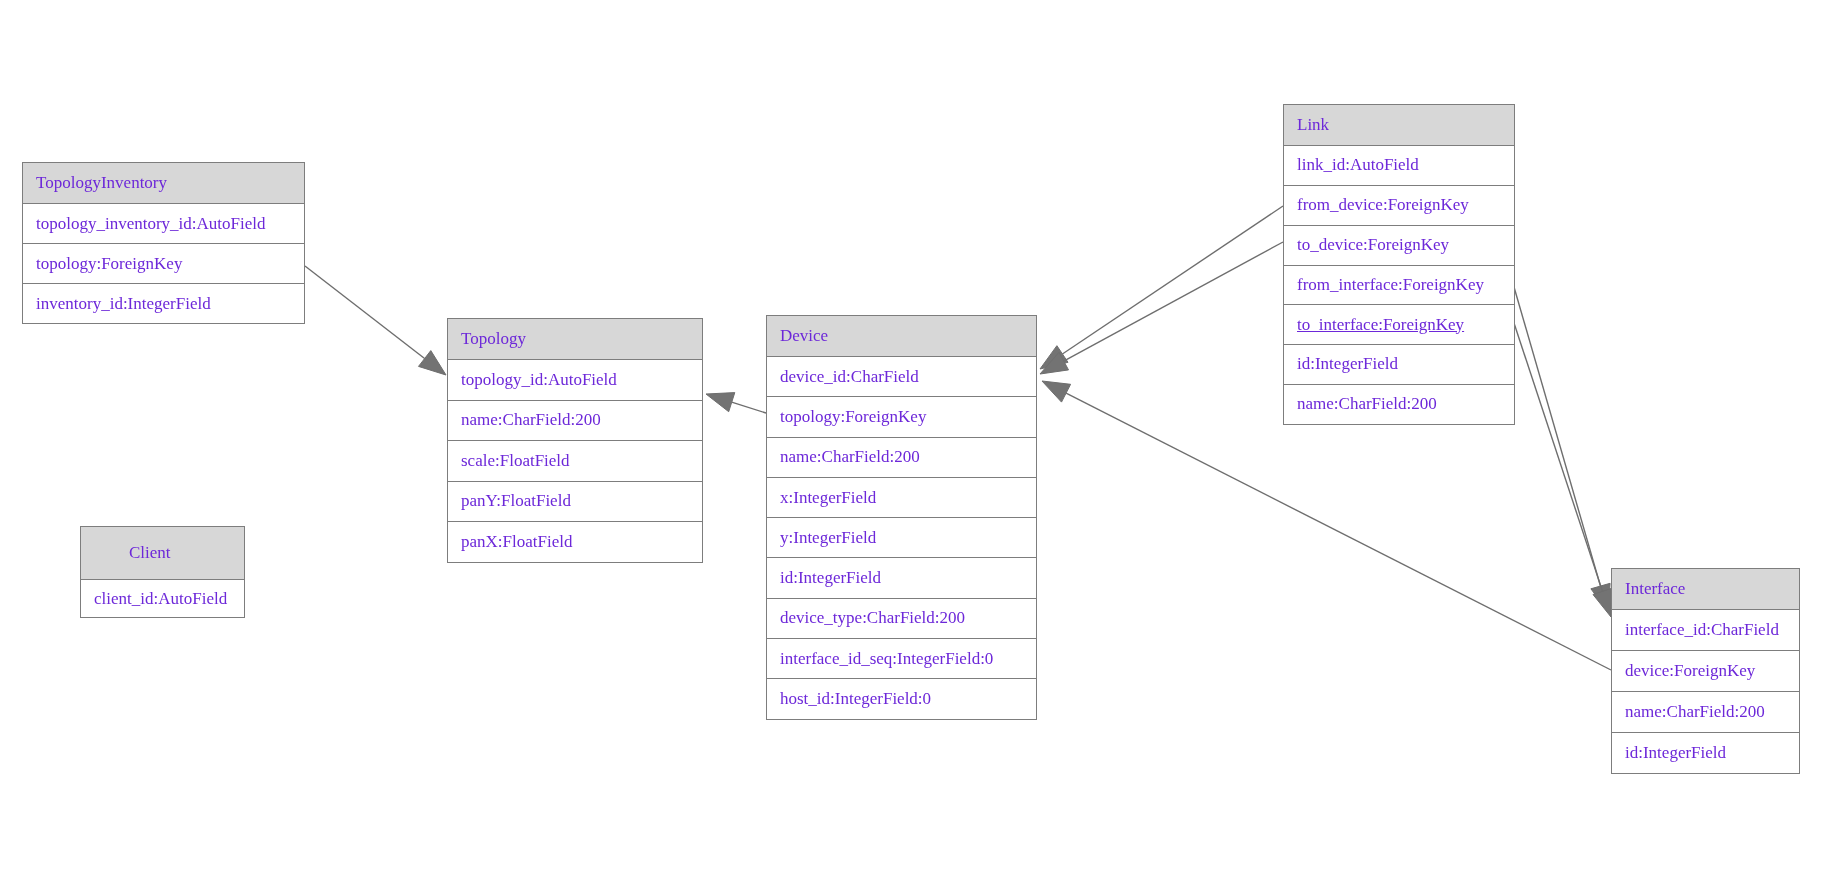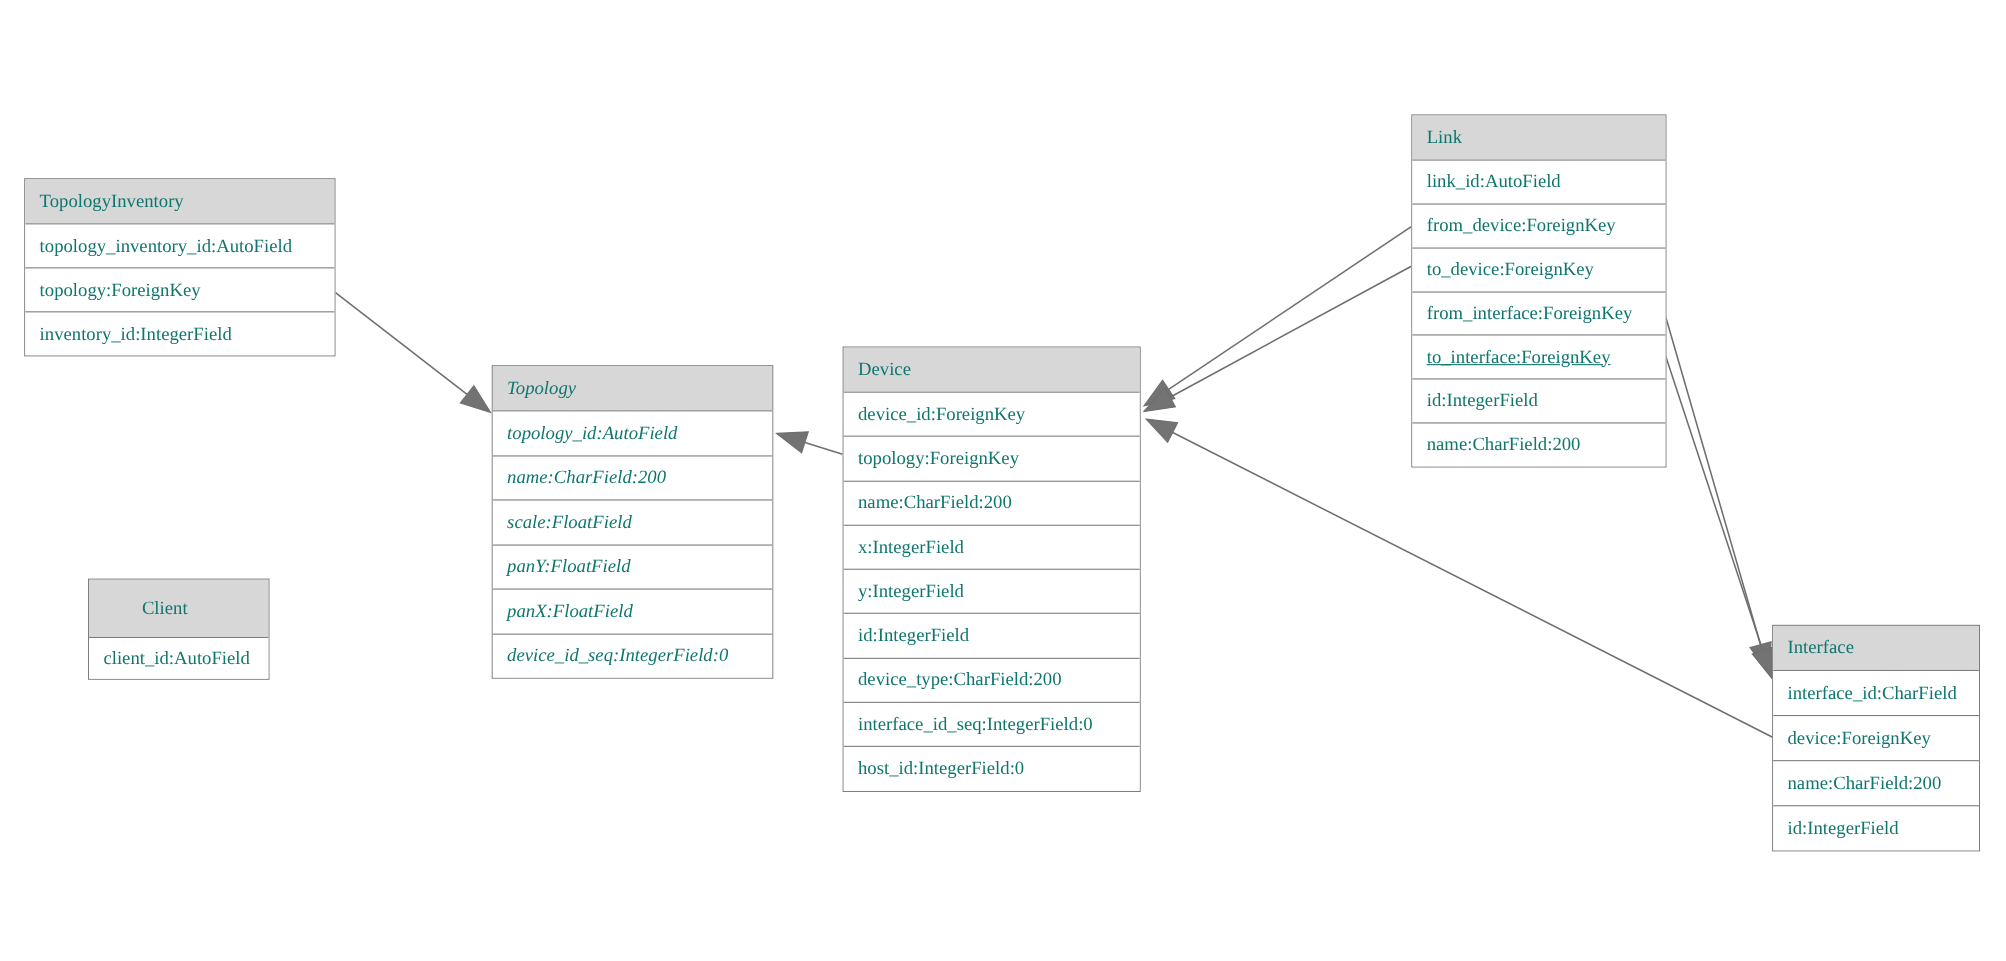--- a/index.html
+++ b/index.html
@@ -29,21 +29,21 @@
   .edge-arrow {
     fill: #737373;
     stroke: #6e6e6e;
     stroke-width: 1;
   }
   .entity {
     position: absolute;
     box-sizing: border-box;
     border: 1.5px solid #7d7d7d;
     background: #ffffff;
-    color: #0f766e;
+    color: #6d28d9;
     font-size: 17px;
   }
   .entity-header {
     box-sizing: border-box;
     background: #d7d7d7;
     display: flex;
     align-items: center;
     padding-left: 13px;
     white-space: nowrap;
     overflow: hidden;
@@ -79,36 +79,35 @@
       <line x1="1514" y1="323" x2="1602.5" y2="591.4" class="edge-line"></line>
       <polygon points="1611,617 1593.0,594.5 1612.0,588.2" class="edge-arrow"></polygon>
     </svg>
 
 <div class="entity" style="left: 22px; top: 162px; width: 283px;">
       <div class="entity-header" style="height: 40px;">TopologyInventory</div>
       <div class="entity-field" style="height: 40px;">topology_inventory_id:AutoField</div>
       <div class="entity-field" style="height: 40px;">topology:ForeignKey</div>
       <div class="entity-field" style="height: 40px;">inventory_id:IntegerField</div>
     </div>
-    <div class="entity" style="left: 447px; top: 332px; width: 256px; font-style: italic;">
+    <div class="entity" style="left: 447px; top: 318px; width: 256px;">
       <div class="entity-header" style="height: 40px;">Topology</div>
       <div class="entity-field" style="height: 40.5px;">topology_id:AutoField</div>
       <div class="entity-field" style="height: 40.5px;">name:CharField:200</div>
       <div class="entity-field" style="height: 40.5px;">scale:FloatField</div>
       <div class="entity-field" style="height: 40.5px;">panY:FloatField</div>
       <div class="entity-field" style="height: 40.5px;">panX:FloatField</div>
-      <div class="entity-field" style="height: 40.5px;">device_id_seq:IntegerField:0</div>
     </div>
     <div class="entity" style="left: 80px; top: 526px; width: 165px;">
       <div class="entity-header" style="height: 52px; padding-left: 48px;">Client</div>
       <div class="entity-field" style="height: 38px;">client_id:AutoField</div>
     </div>
     <div class="entity" style="left: 766px; top: 315px; width: 271px;">
       <div class="entity-header" style="height: 40px;">Device</div>
-      <div class="entity-field" style="height: 40.3px;">device_id:ForeignKey</div>
+      <div class="entity-field" style="height: 40.3px;">device_id:CharField</div>
       <div class="entity-field" style="height: 40.3px;">topology:ForeignKey</div>
       <div class="entity-field" style="height: 40.3px;">name:CharField:200</div>
       <div class="entity-field" style="height: 40.3px;">x:IntegerField</div>
       <div class="entity-field" style="height: 40.3px;">y:IntegerField</div>
       <div class="entity-field" style="height: 40.3px;">id:IntegerField</div>
       <div class="entity-field" style="height: 40.3px;">device_type:CharField:200</div>
       <div class="entity-field" style="height: 40.3px;">interface_id_seq:IntegerField:0</div>
       <div class="entity-field" style="height: 40.3px;">host_id:IntegerField:0</div>
     </div>
     <div class="entity" style="left: 1283px; top: 104px; width: 232px;">

